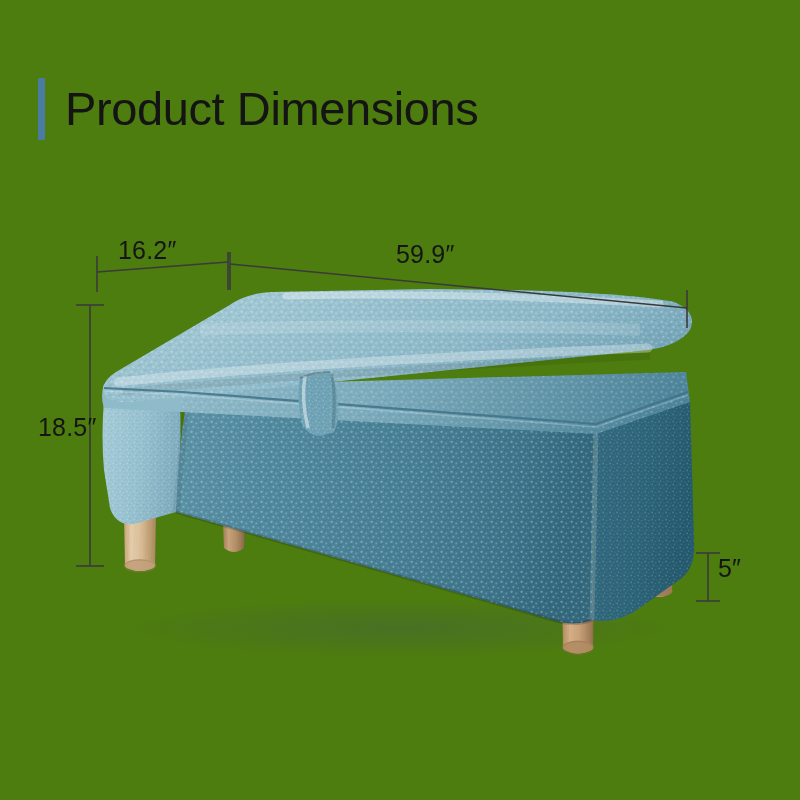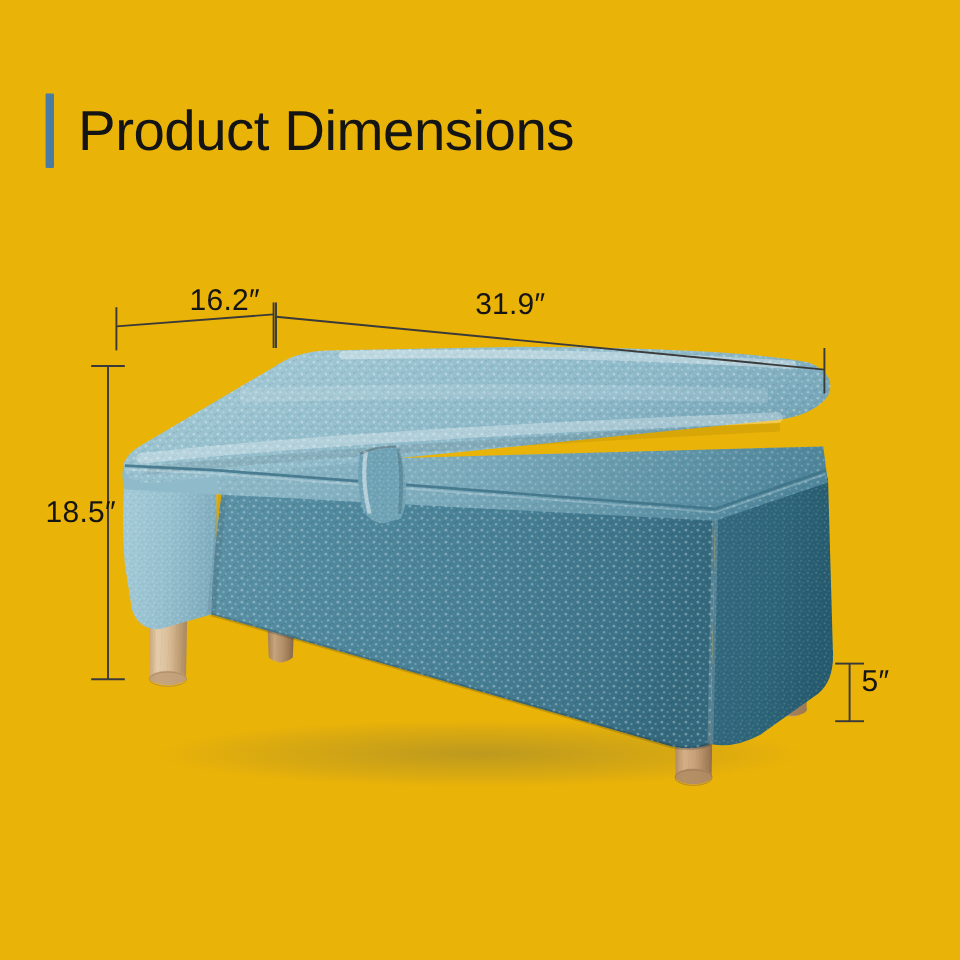--- a/index.html
+++ b/index.html
@@ -5,21 +5,21 @@
 <style>
   html, body {
     margin: 0;
     padding: 0;
     background: #ffffff;
   }
   #page {
     position: relative;
     width: 800px;
     height: 800px;
-    background: #eab308;
+    background: #4d7c0f;
     overflow: hidden;
     font-family: "Liberation Sans", sans-serif;
   }
 
   
   #header {
     position: absolute;
     left: 38px;
     top: 78px;
     display: flex;
@@ -49,21 +49,21 @@
     pointer-events: none;
   }
   .dim-label {
     position: absolute;
     color: #151515;
     font-size: 25px;
     font-weight: 400;
     white-space: nowrap;
     letter-spacing: 0.2px;
   }
-  #label-depth  { left: 118px; top: 236px; margin-left: 40px; }
+  #label-depth  { left: 118px; top: 236px; }
   #label-width  { left: 396px; top: 240px; }
   #label-height { left: 10px;  top: 413px; margin-left: 28px; }
   #label-legs   { left: 718px; top: 554px; }
 
   
   #product {
     position: absolute;
     left: 0; top: 0;
     width: 800px; height: 800px;
   }
@@ -326,20 +326,20 @@
         <g>
           <line x1="708" y1="553" x2="708" y2="601"></line>
           <line x1="696" y1="553" x2="720" y2="553"></line>
           <line x1="696" y1="601" x2="720" y2="601"></line>
         </g>
       </g>
     </svg>
 
     <div class="dim-label" id="label-depth">16.2″</div>
 
-    <div class="dim-label" id="label-width">31.9″</div>
+    <div class="dim-label" id="label-width">59.9″</div>
 
     <div class="dim-label" id="label-height">18.5″</div>
 
     <div class="dim-label" id="label-legs">5″</div>
   </div>
 
 </div>
 
 </body></html>

